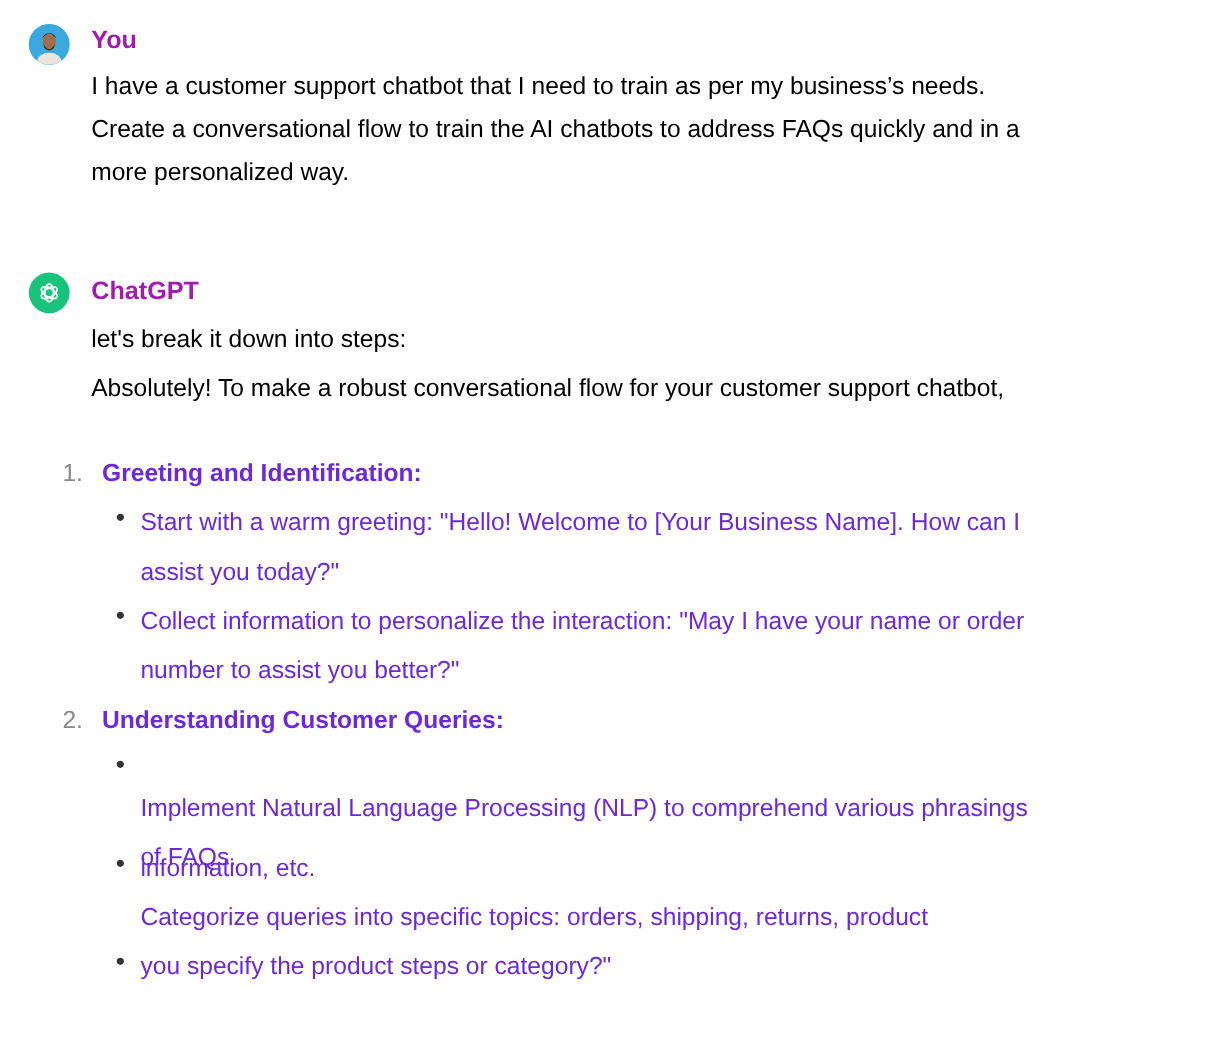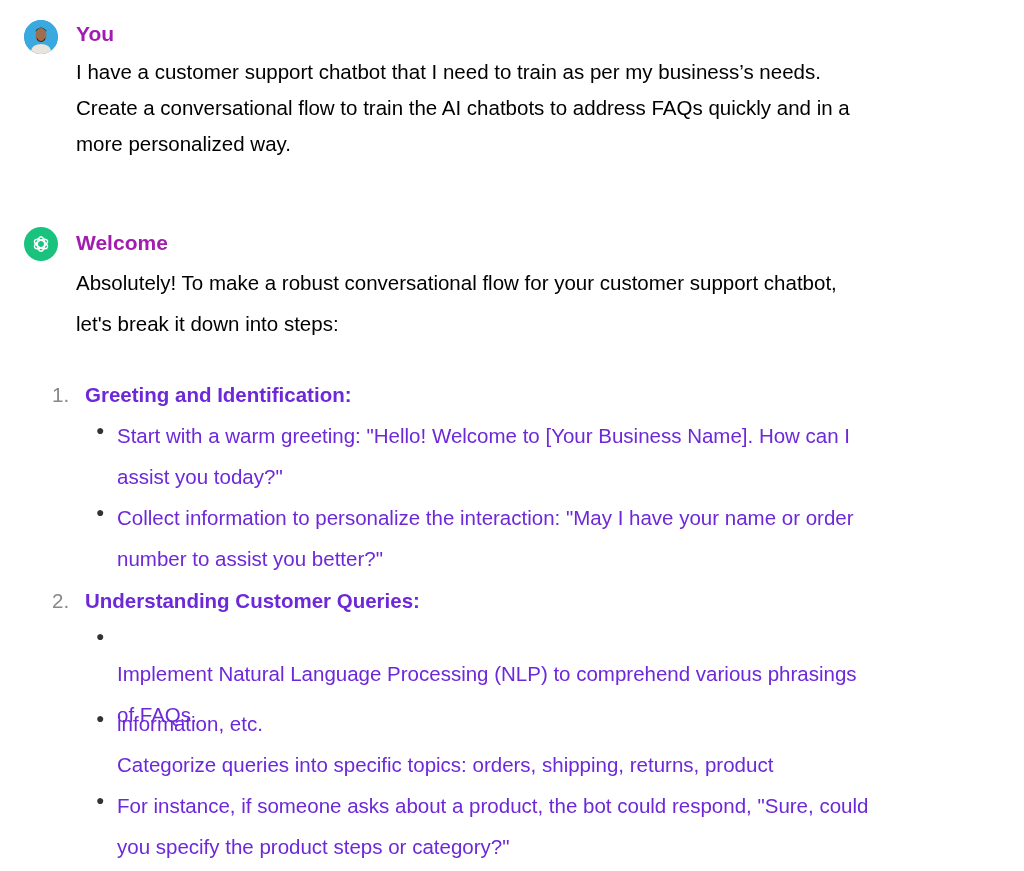--- a/index.html
+++ b/index.html
@@ -40,24 +40,24 @@
 <div class="msg" style="top:0;">
   <div class="avatar gpt-avatar" style="top:227px;">
     <svg width="22" height="22" viewBox="0 0 24 24" fill="none" stroke="#ffffff" stroke-width="1.6">
       <g transform="translate(12 12)">
         <ellipse rx="4" ry="8" transform="rotate(0)"></ellipse>
         <ellipse rx="4" ry="8" transform="rotate(60)"></ellipse>
         <ellipse rx="4" ry="8" transform="rotate(120)"></ellipse>
       </g>
     </svg>
   </div>
-  <div class="author" style="top:231px;">Welcome</div>
+  <div class="author" style="top:231px;">ChatGPT</div>
   <div class="text" style="top:262px;">
+    <div>let's break it down into steps:</div>
     <div>Absolutely! To make a robust conversational flow for your customer support chatbot,</div>
-    <div>let's break it down into steps:</div>
   </div>
 
   <div>
     <span class="num" style="top:383px;">1.</span>
     <span class="heading" style="top:383px;">Greeting and Identification:</span>
 
     <span class="bullet" style="top:422px;">●</span>
     <div class="btext" style="top:415px;">
       <div>Start with a warm greeting: "Hello! Welcome to [Your Business Name]. How can I</div>
       <div>assist you today?"</div>
@@ -81,17 +81,16 @@
     </div>
 
     <span class="bullet" style="top:710px;">●</span>
     <div class="btext" style="top:703px;">
       <div>information, etc.</div>
       <div>Categorize queries into specific topics: orders, shipping, returns, product</div>
     </div>
 
     <span class="bullet" style="top:792px;">●</span>
     <div class="btext" style="top:785px;">
-      <div>For instance, if someone asks about a product, the bot could respond, "Sure, could</div>
       <div>you specify the product steps or category?"</div>
     </div>
   </div>
 </div>
 
 </body></html>

